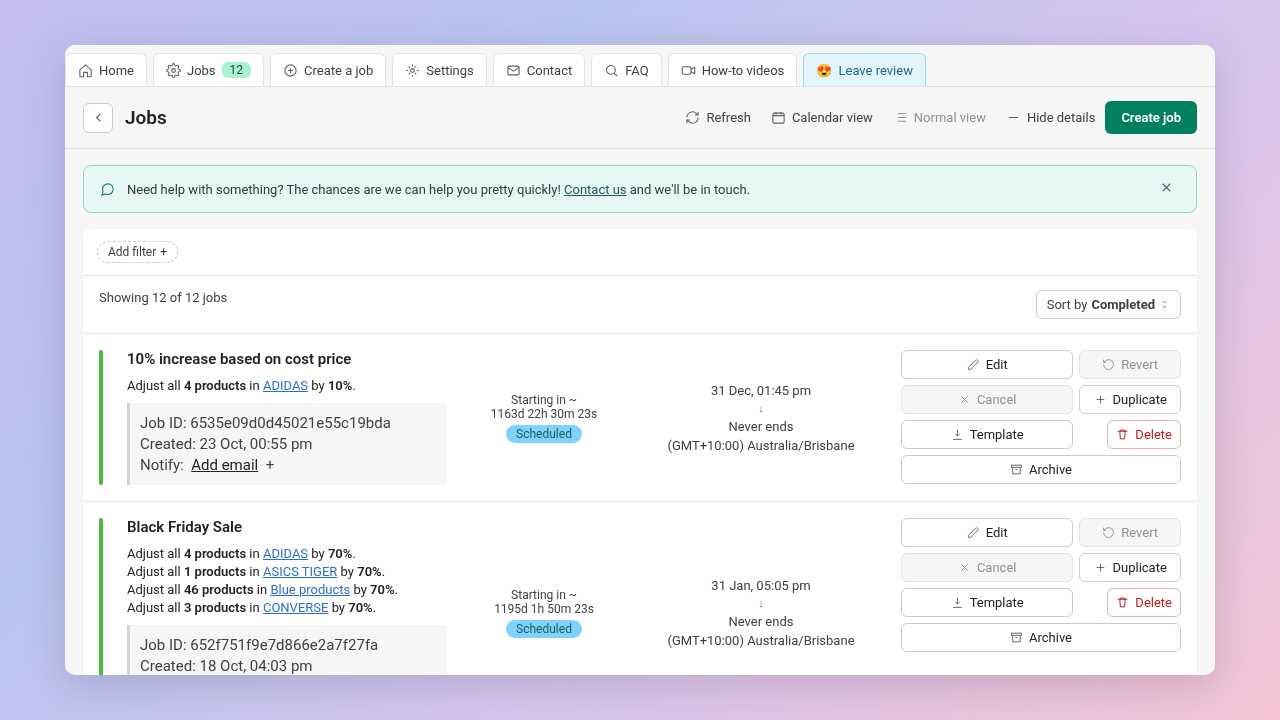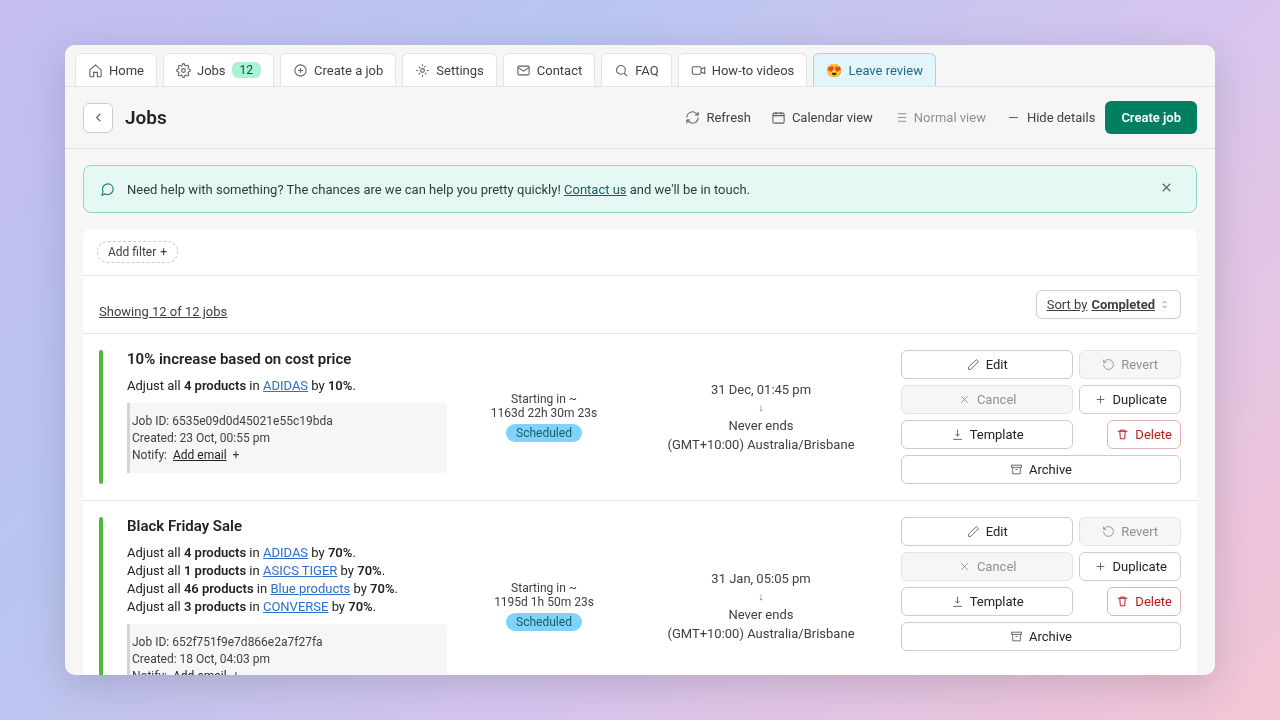--- a/index.html
+++ b/index.html
@@ -20,21 +20,21 @@
     height: 100%;
     overflow: hidden;
     box-shadow: 0 10px 40px rgba(0,0,0,0.15);
     display: flex;
     flex-direction: column;
   }
   
   .topnav {
     display: flex;
     gap: 6px;
-    padding: 8px 10px 0 10px;
+    padding: 8px 10px 0 0;
     border-bottom: 1px solid #e1e3e5;
     background: #f6f6f7;
   }
   .tab {
     display: flex;
     align-items: center;
     gap: 6px;
     padding: 8px 12px;
     border: 1px solid #e1e3e5;
     border-bottom: none;
@@ -101,22 +101,22 @@
   .banner a { color:#1f5b58; text-decoration:underline; cursor:pointer;}
   
   .card { background:#fff; border-radius:8px; box-shadow:0 1px 2px rgba(0,0,0,0.05);}
   .filter-row { padding:12px 14px; border-bottom:1px solid #e1e3e5;}
   .pill {
     display:inline-flex; align-items:center; gap:4px;
     border: 1px dashed #c9cccf; border-radius: 14px;
     padding: 3px 10px; font-size:12px; color:#404040; cursor:pointer;
   }
   .showing-row {
-    display:flex; align-items:flex-end; justify-content:space-between;
-    padding: 14px 16px; border-bottom:1px solid #e1e3e5; color:#404040;text-decoration:underline;
+    display:flex; align-items:flex-start; justify-content:space-between;
+    padding: 14px 16px; border-bottom:1px solid #e1e3e5; color:#404040;
   }
   .sort {
     border: 1px solid #c9cccf; border-radius:6px;
     padding: 6px 10px; font-size:13px; cursor:pointer; display:flex; align-items:center; gap:4px;
   }
   
   .job {
     display:flex; gap: 20px; padding: 16px;
     border-bottom:1px solid #e1e3e5;
     position:relative;
@@ -125,21 +125,21 @@
   .col-main { flex: 0 0 320px; }
   .col-mid  { flex: 1; display:flex; flex-direction:column; align-items:center; justify-content:center; text-align:center; font-size:12px; color:#404040;}
   .col-date { flex: 0 0 240px; display:flex; flex-direction:column; align-items:center; justify-content:center; text-align:center; font-size:13px; color:#404040; gap:4px;}
   .col-act  { flex: 0 0 280px; }
   .job-title { font-size:15px; font-weight:600; margin-bottom:10px; }
   .rule { font-size:13px; color:#202223; margin-bottom:3px; }
   .rule a { color:#2c6ecb; text-decoration:underline; cursor:pointer;}
   .rule b { font-weight:600; }
   .meta {
     background:#f6f6f7; border-left:3px solid #d2d5d8;
-    padding: 8px 2px; margin-top:10px; font-size:12px; color:#404040;
+    padding: 8px 10px; margin-top:10px; font-size:15px; color:#404040;
     border-radius: 0 4px 4px 0;
   }
   .meta div { margin:3px 0; }
   .addemail { text-decoration:underline; cursor:pointer; color:#202223;}
   .sched-badge {
     display:inline-block; background:#7dd3fc; color:#1f5b58;
     padding:2px 10px; border-radius:10px; font-size:12px; margin-top:4px;
   }
   .arrow-down { font-size:11px; color:#6d7175; }
   

